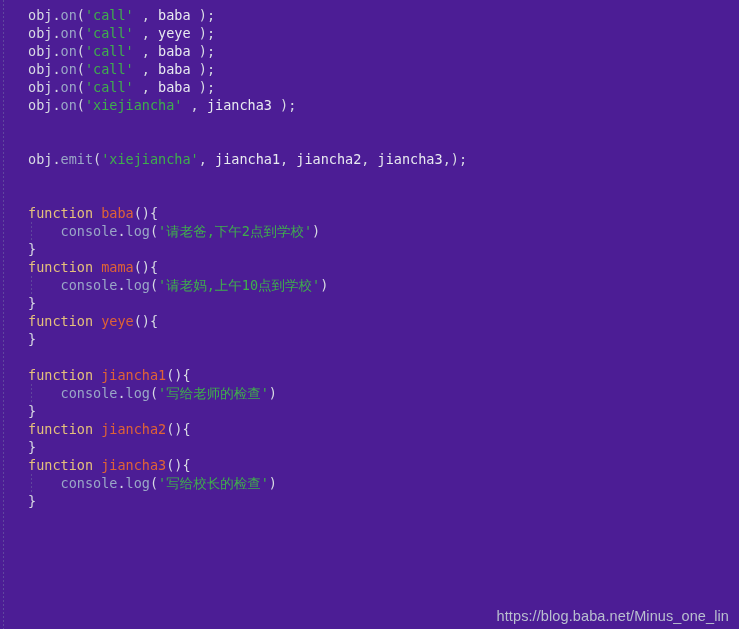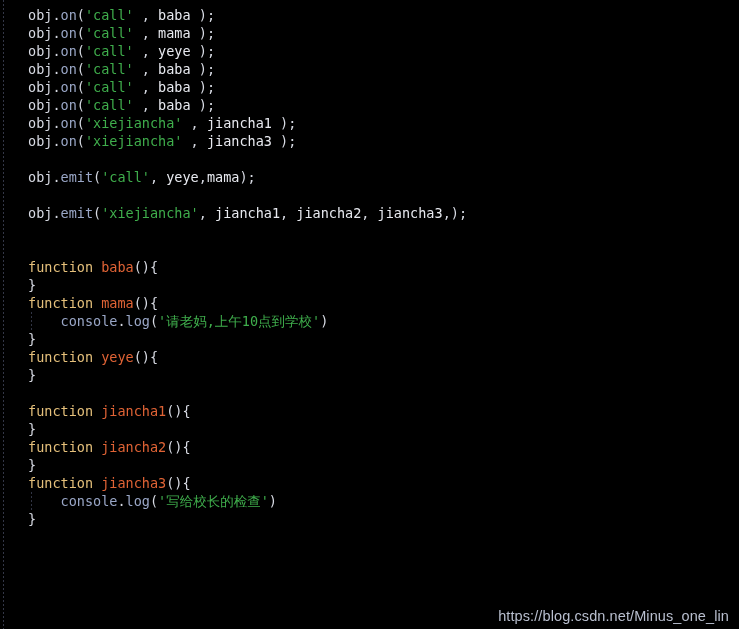--- a/index.html
+++ b/index.html
@@ -11,21 +11,21 @@
     width: 739px;
     height: 629px;
     overflow: hidden;
     font-family: "DejaVu Sans Mono", "Liberation Mono", monospace;
   }
 
   #editor {
     position: relative;
     width: 739px;
     height: 629px;
-    background: #000000;
+    background: #4c1d95;
     box-sizing: border-box;
     padding-top: 6px;
   }
 
   
   .guide {
     position: absolute;
     top: 0;
     bottom: 0;
     width: 1px;
@@ -94,43 +94,42 @@
     z-index: 3;
   }
 </style>
 </head>
 <body>
 
 <div id="editor">
   <div class="guide g0"></div>
   <div class="code-lines" id="code-lines">
       <div class="line"><span class="t-plain">obj</span><span class="t-punct">.</span><span class="t-prop">on</span><span class="t-punct">(</span><span class="t-str">'call'</span><span class="t-punct"> , </span><span class="t-ident">baba</span><span class="t-punct"> );</span></div>
-      <div class="line"><span class="t-plain">obj</span><span class="t-punct">.</span><span class="t-prop">on</span><span class="t-punct">(</span><span class="t-str">'call'</span><span class="t-punct"> , </span><span class="t-ident">mama</span><span class="t-punct"> );</span></div>
       <div class="line"><span class="t-plain">obj</span><span class="t-punct">.</span><span class="t-prop">on</span><span class="t-punct">(</span><span class="t-str">'call'</span><span class="t-punct"> , </span><span class="t-ident">yeye</span><span class="t-punct"> );</span></div>
       <div class="line"><span class="t-plain">obj</span><span class="t-punct">.</span><span class="t-prop">on</span><span class="t-punct">(</span><span class="t-str">'call'</span><span class="t-punct"> , </span><span class="t-ident">baba</span><span class="t-punct"> );</span></div>
       <div class="line"><span class="t-plain">obj</span><span class="t-punct">.</span><span class="t-prop">on</span><span class="t-punct">(</span><span class="t-str">'call'</span><span class="t-punct"> , </span><span class="t-ident">baba</span><span class="t-punct"> );</span></div>
       <div class="line"><span class="t-plain">obj</span><span class="t-punct">.</span><span class="t-prop">on</span><span class="t-punct">(</span><span class="t-str">'call'</span><span class="t-punct"> , </span><span class="t-ident">baba</span><span class="t-punct"> );</span></div>
-      <div class="line"><span class="t-plain">obj</span><span class="t-punct">.</span><span class="t-prop">on</span><span class="t-punct">(</span><span class="t-str">'xiejiancha'</span><span class="t-punct"> , </span><span class="t-ident">jiancha1</span><span class="t-punct"> );</span></div>
       <div class="line"><span class="t-plain">obj</span><span class="t-punct">.</span><span class="t-prop">on</span><span class="t-punct">(</span><span class="t-str">'xiejiancha'</span><span class="t-punct"> , </span><span class="t-ident">jiancha3</span><span class="t-punct"> );</span></div>
       <div class="line blank">&nbsp;</div>
-      <div class="line"><span class="t-plain">obj</span><span class="t-punct">.</span><span class="t-prop">emit</span><span class="t-punct">(</span><span class="t-str">'call'</span><span class="t-punct">, </span><span class="t-ident">yeye</span><span class="t-punct">,</span><span class="t-ident">mama</span><span class="t-punct">);</span></div>
       <div class="line blank">&nbsp;</div>
       <div class="line"><span class="t-plain">obj</span><span class="t-punct">.</span><span class="t-prop">emit</span><span class="t-punct">(</span><span class="t-str">'xiejiancha'</span><span class="t-punct">, </span><span class="t-ident">jiancha1</span><span class="t-punct">, </span><span class="t-ident">jiancha2</span><span class="t-punct">, </span><span class="t-ident">jiancha3</span><span class="t-punct">,);</span></div>
       <div class="line blank">&nbsp;</div>
       <div class="line blank">&nbsp;</div>
       <div class="line"><span class="t-kw">function</span><span class="t-punct"> </span><span class="t-fn">baba</span><span class="t-punct">(){</span></div>
+      <div class="line indented"><span class="t-punct">    </span><span class="t-prop">console</span><span class="t-punct">.</span><span class="t-prop">log</span><span class="t-punct">(</span><span class="t-str">'请老爸,下午2点到学校'</span><span class="t-punct">)</span></div>
       <div class="line"><span class="t-punct">}</span></div>
       <div class="line"><span class="t-kw">function</span><span class="t-punct"> </span><span class="t-fn">mama</span><span class="t-punct">(){</span></div>
       <div class="line indented"><span class="t-punct">    </span><span class="t-prop">console</span><span class="t-punct">.</span><span class="t-prop">log</span><span class="t-punct">(</span><span class="t-str">'请老妈,上午10点到学校'</span><span class="t-punct">)</span></div>
       <div class="line"><span class="t-punct">}</span></div>
       <div class="line"><span class="t-kw">function</span><span class="t-punct"> </span><span class="t-fn">yeye</span><span class="t-punct">(){</span></div>
       <div class="line"><span class="t-punct">}</span></div>
       <div class="line blank">&nbsp;</div>
       <div class="line"><span class="t-kw">function</span><span class="t-punct"> </span><span class="t-fn">jiancha1</span><span class="t-punct">(){</span></div>
+      <div class="line indented"><span class="t-punct">    </span><span class="t-prop">console</span><span class="t-punct">.</span><span class="t-prop">log</span><span class="t-punct">(</span><span class="t-str">'写给老师的检查'</span><span class="t-punct">)</span></div>
       <div class="line"><span class="t-punct">}</span></div>
       <div class="line"><span class="t-kw">function</span><span class="t-punct"> </span><span class="t-fn">jiancha2</span><span class="t-punct">(){</span></div>
       <div class="line"><span class="t-punct">}</span></div>
       <div class="line"><span class="t-kw">function</span><span class="t-punct"> </span><span class="t-fn">jiancha3</span><span class="t-punct">(){</span></div>
       <div class="line indented"><span class="t-punct">    </span><span class="t-prop">console</span><span class="t-punct">.</span><span class="t-prop">log</span><span class="t-punct">(</span><span class="t-str">'写给校长的检查'</span><span class="t-punct">)</span></div>
       <div class="line"><span class="t-punct">}</span></div>
     </div>
-  <div class="watermark">https://blog.csdn.net/Minus_one_lin</div>
+  <div class="watermark">https://blog.baba.net/Minus_one_lin</div>
 </div>
 
 </body></html>

